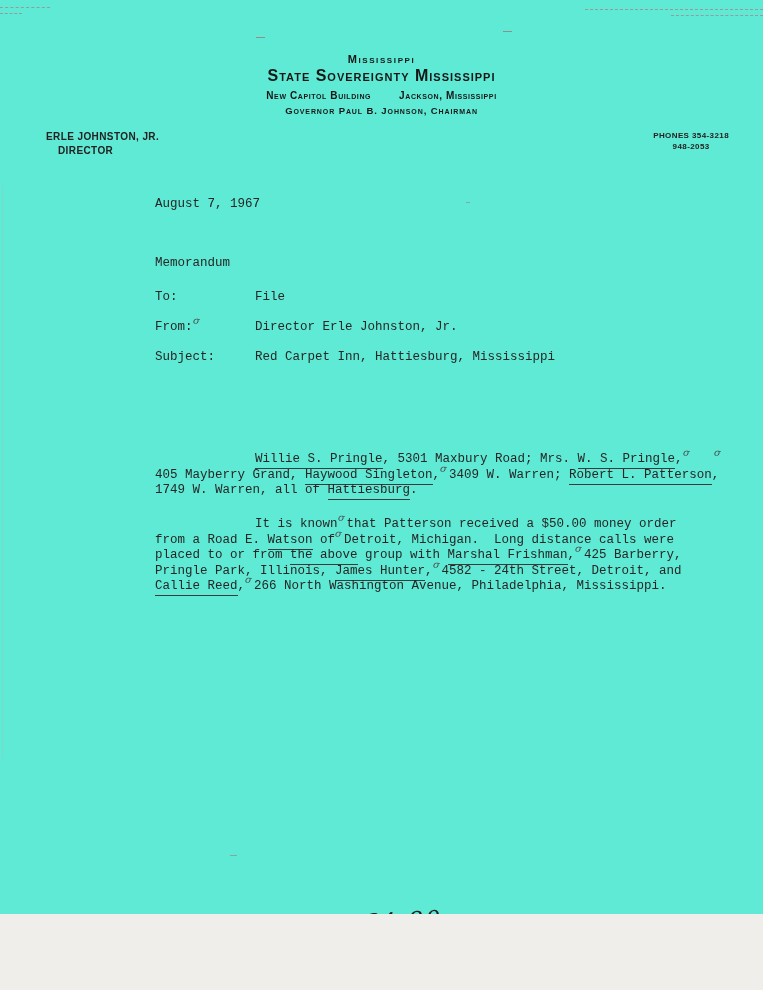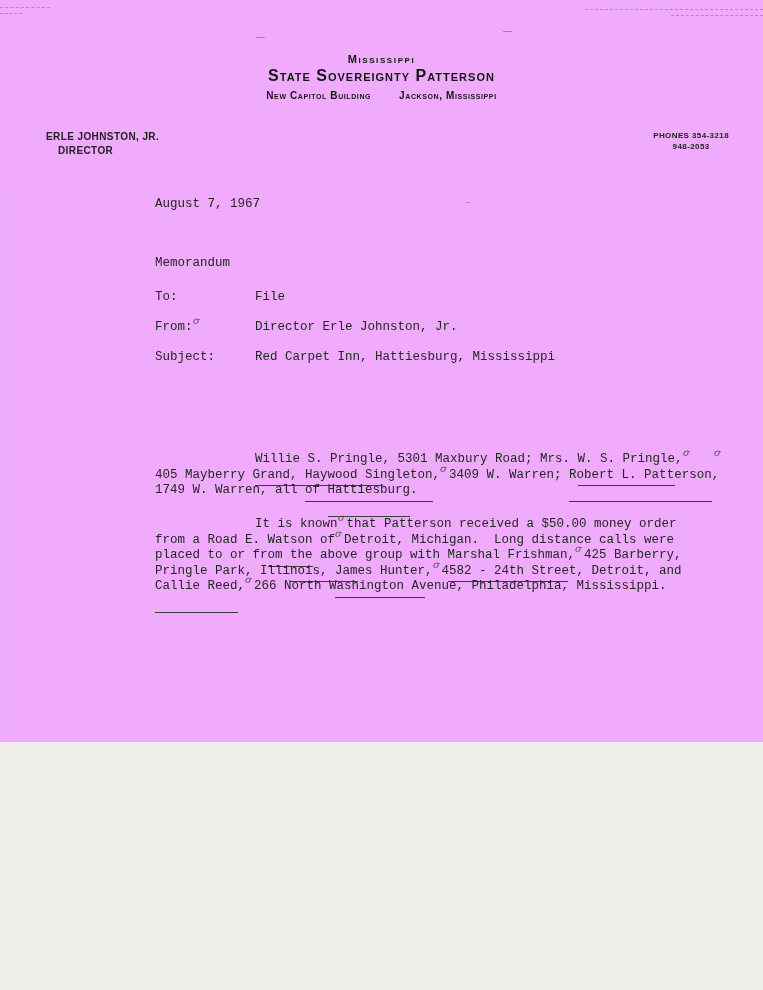--- a/index.html
+++ b/index.html
@@ -1,17 +1,17 @@
 <!DOCTYPE html>
 <html><head>
 <meta charset="utf-8">
 <style>
   html,body{margin:0;padding:0;}
   body{width:763px;height:990px;background:#efeeea;font-family:"Liberation Sans",sans-serif;}
-  .page{position:relative;width:763px;height:742px;background:#f0abfc;overflow:hidden;color:#2b2b2b;}
+  .page{position:relative;width:763px;height:914px;background:#5eead4;overflow:hidden;color:#2b2b2b;}
 
   
   .letterhead{position:absolute;top:53px;left:0;right:0;text-align:center;color:#161616;}
   .lh-state{font-size:11px;font-weight:bold;font-variant:small-caps;letter-spacing:1.6px;}
   .lh-org{font-size:16px;font-weight:bold;font-variant:small-caps;letter-spacing:1px;margin-top:2px;}
   .lh-line3{font-size:10px;font-weight:bold;font-variant:small-caps;letter-spacing:.6px;margin-top:5px;}
   .lh-line3 span{display:inline-block;margin:0 14px;}
   .lh-chairman{font-size:9.5px;font-weight:bold;font-variant:small-caps;letter-spacing:.9px;margin-top:4px;}
 
   .director{position:absolute;left:46px;top:131px;font-size:10px;font-weight:bold;letter-spacing:.4px;color:#222;}
@@ -25,21 +25,21 @@
   #date{top:197px;}
   #memo-word{top:256px;}
   #memo-rows{top:289px;right:30px;}
   .mrow{display:flex;line-height:16px;margin-bottom:13.5px;}
   .mlabel{width:100px;flex:0 0 100px;}
   #para1{top:407px;right:30px;}
   #para2{top:452px;right:10px;}
   #para3{top:517px;right:10px;}
   .tline{white-space:pre;}
   .tline.indent{padding-left:100px;}
-  .hand-underline{border-bottom:1.2px solid #3b3b3b;padding-bottom:19px;margin-top:21px;}
+  .hand-underline{border-bottom:1.2px solid #3b3b3b;padding-bottom:2px;margin-top:21px;}
   .pencil-mark{display:inline-block;position:relative;top:-6px;width:9px;font-size:10px;font-style:italic;color:#4a4a4a;transform:rotate(10deg);}
 
   
   .handwritten{position:absolute;left:336px;top:908px;font-family:"DejaVu Serif",serif;font-style:italic;font-size:24px;letter-spacing:2px;color:#1d1d1d;transform:rotate(-3deg);}
 
   
   .artifact{position:absolute;}
   .a-dash{border-top:1px dashed #9a9a96;height:0;}
   .a-dot-v{border-left:1px dotted #b3b2ac;width:0;}
   .a-solid{border-top:1px solid #8f8f8b;height:0;}
@@ -54,24 +54,25 @@
   <div class="artifact a-dash" style="right:0;top:9px;width:178px;"></div>
   <div class="artifact a-dash" style="right:0;top:15px;width:92px;"></div>
   <div class="artifact a-solid" style="left:256px;top:37px;width:9px;"></div>
   <div class="artifact a-solid" style="left:503px;top:31px;width:9px;"></div>
   <div class="artifact a-dot-v" style="left:2px;top:185px;height:575px;opacity:.55;"></div>
   <div class="artifact a-solid" style="left:466px;top:202px;width:4px;opacity:.7;"></div>
   <div class="artifact a-solid" style="left:230px;top:855px;width:7px;opacity:.7;"></div>
 
   <div class="letterhead">
     <div class="lh-state">Mississippi</div>
-    <div class="lh-org">State Sovereignty Patterson</div>
+    <div class="lh-org">State Sovereignty Mississippi</div>
     <div class="lh-line3">
       <span>New Capitol Building</span><span>Jackson, Mississippi</span>
     </div>
+    <div class="lh-chairman">Governor Paul B. Johnson, Chairman</div>
   </div>
 
   <div class="director">
     <div>ERLE JOHNSTON, JR.</div>
     <div class="title">DIRECTOR</div>
   </div>
   <div class="phones">
     <div>PHONES 354-3218</div>
     <div>948-2053</div>
   </div>

